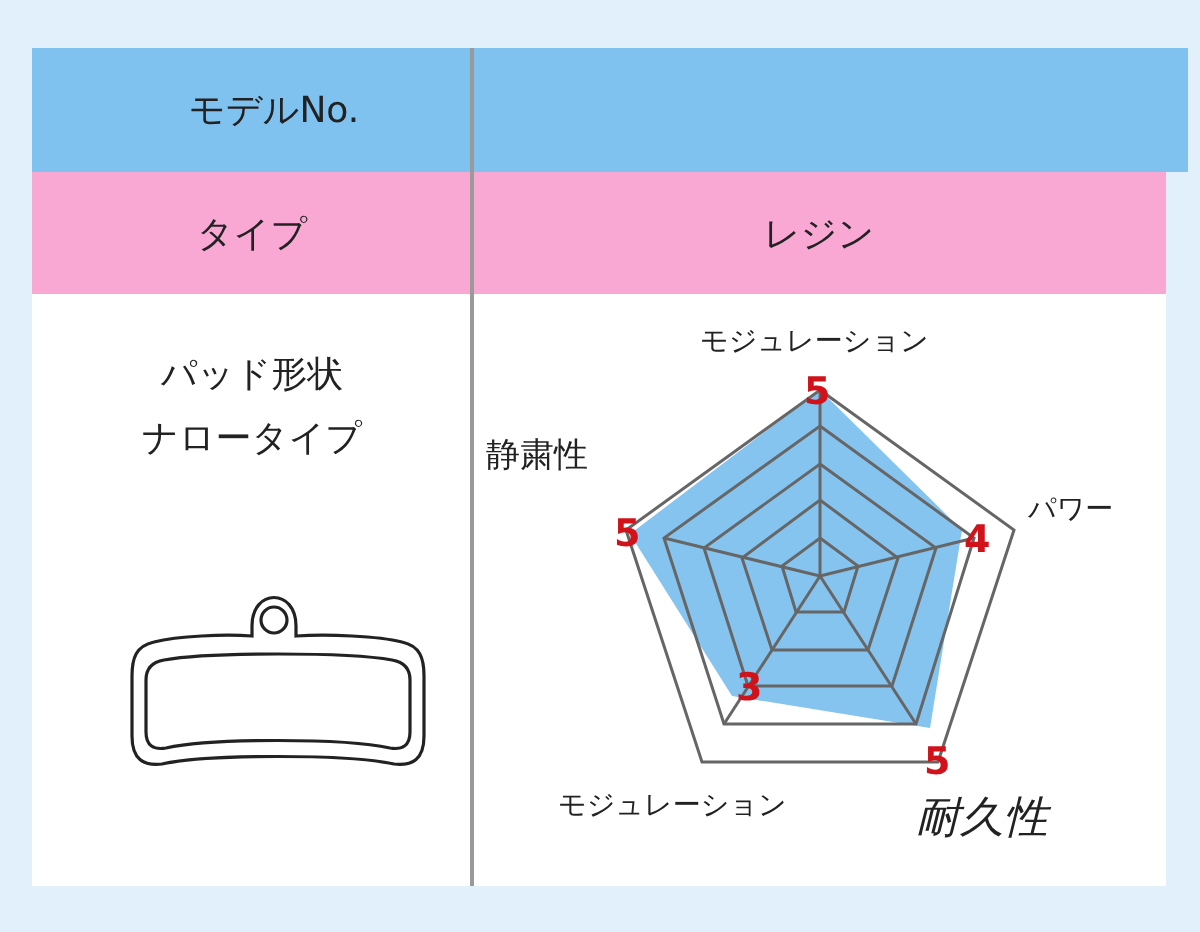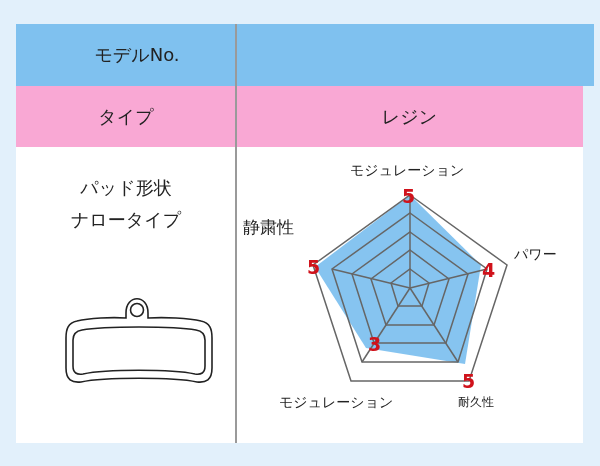--- a/index.html
+++ b/index.html
@@ -58,21 +58,21 @@
     <line x1="410" y1="288" x2="410" y2="195"></line>
     <line x1="410" y1="288" x2="487" y2="269"></line>
     <line x1="410" y1="288" x2="458" y2="362"></line>
     <line x1="410" y1="288" x2="362" y2="362"></line>
     <line x1="410" y1="288" x2="332" y2="269"></line>
   </g>
 </svg>
 
 <div class="axis-label" style="left:350px;top:162px;">モジュレーション</div>
 <div class="axis-label" style="left:514px;top:246px;">パワー</div>
-<div class="axis-label" style="left:458px;top:394px;font-size:12px;">耐久性</div>
+<div class="axis-label" style="left:458px;top:394px;font-size:22px;font-style:italic;">耐久性</div>
 <div class="axis-label" style="left:279px;top:394px;">モジュレーション</div>
 <div class="axis-label" style="left:243px;top:216px;font-size:17px;">静粛性</div>
 
 <div class="axis-label" style="left:402px;top:185px;color:#d0121b;font-weight:bold;font-size:19px;">5</div>
 <div class="axis-label" style="left:482px;top:259px;color:#d0121b;font-weight:bold;font-size:19px;">4</div>
 <div class="axis-label" style="left:462px;top:370px;color:#d0121b;font-weight:bold;font-size:19px;">5</div>
 <div class="axis-label" style="left:368px;top:333px;color:#d0121b;font-weight:bold;font-size:19px;">3</div>
 <div class="axis-label" style="left:307px;top:256px;color:#d0121b;font-weight:bold;font-size:19px;">5</div>
 
 </body></html>

